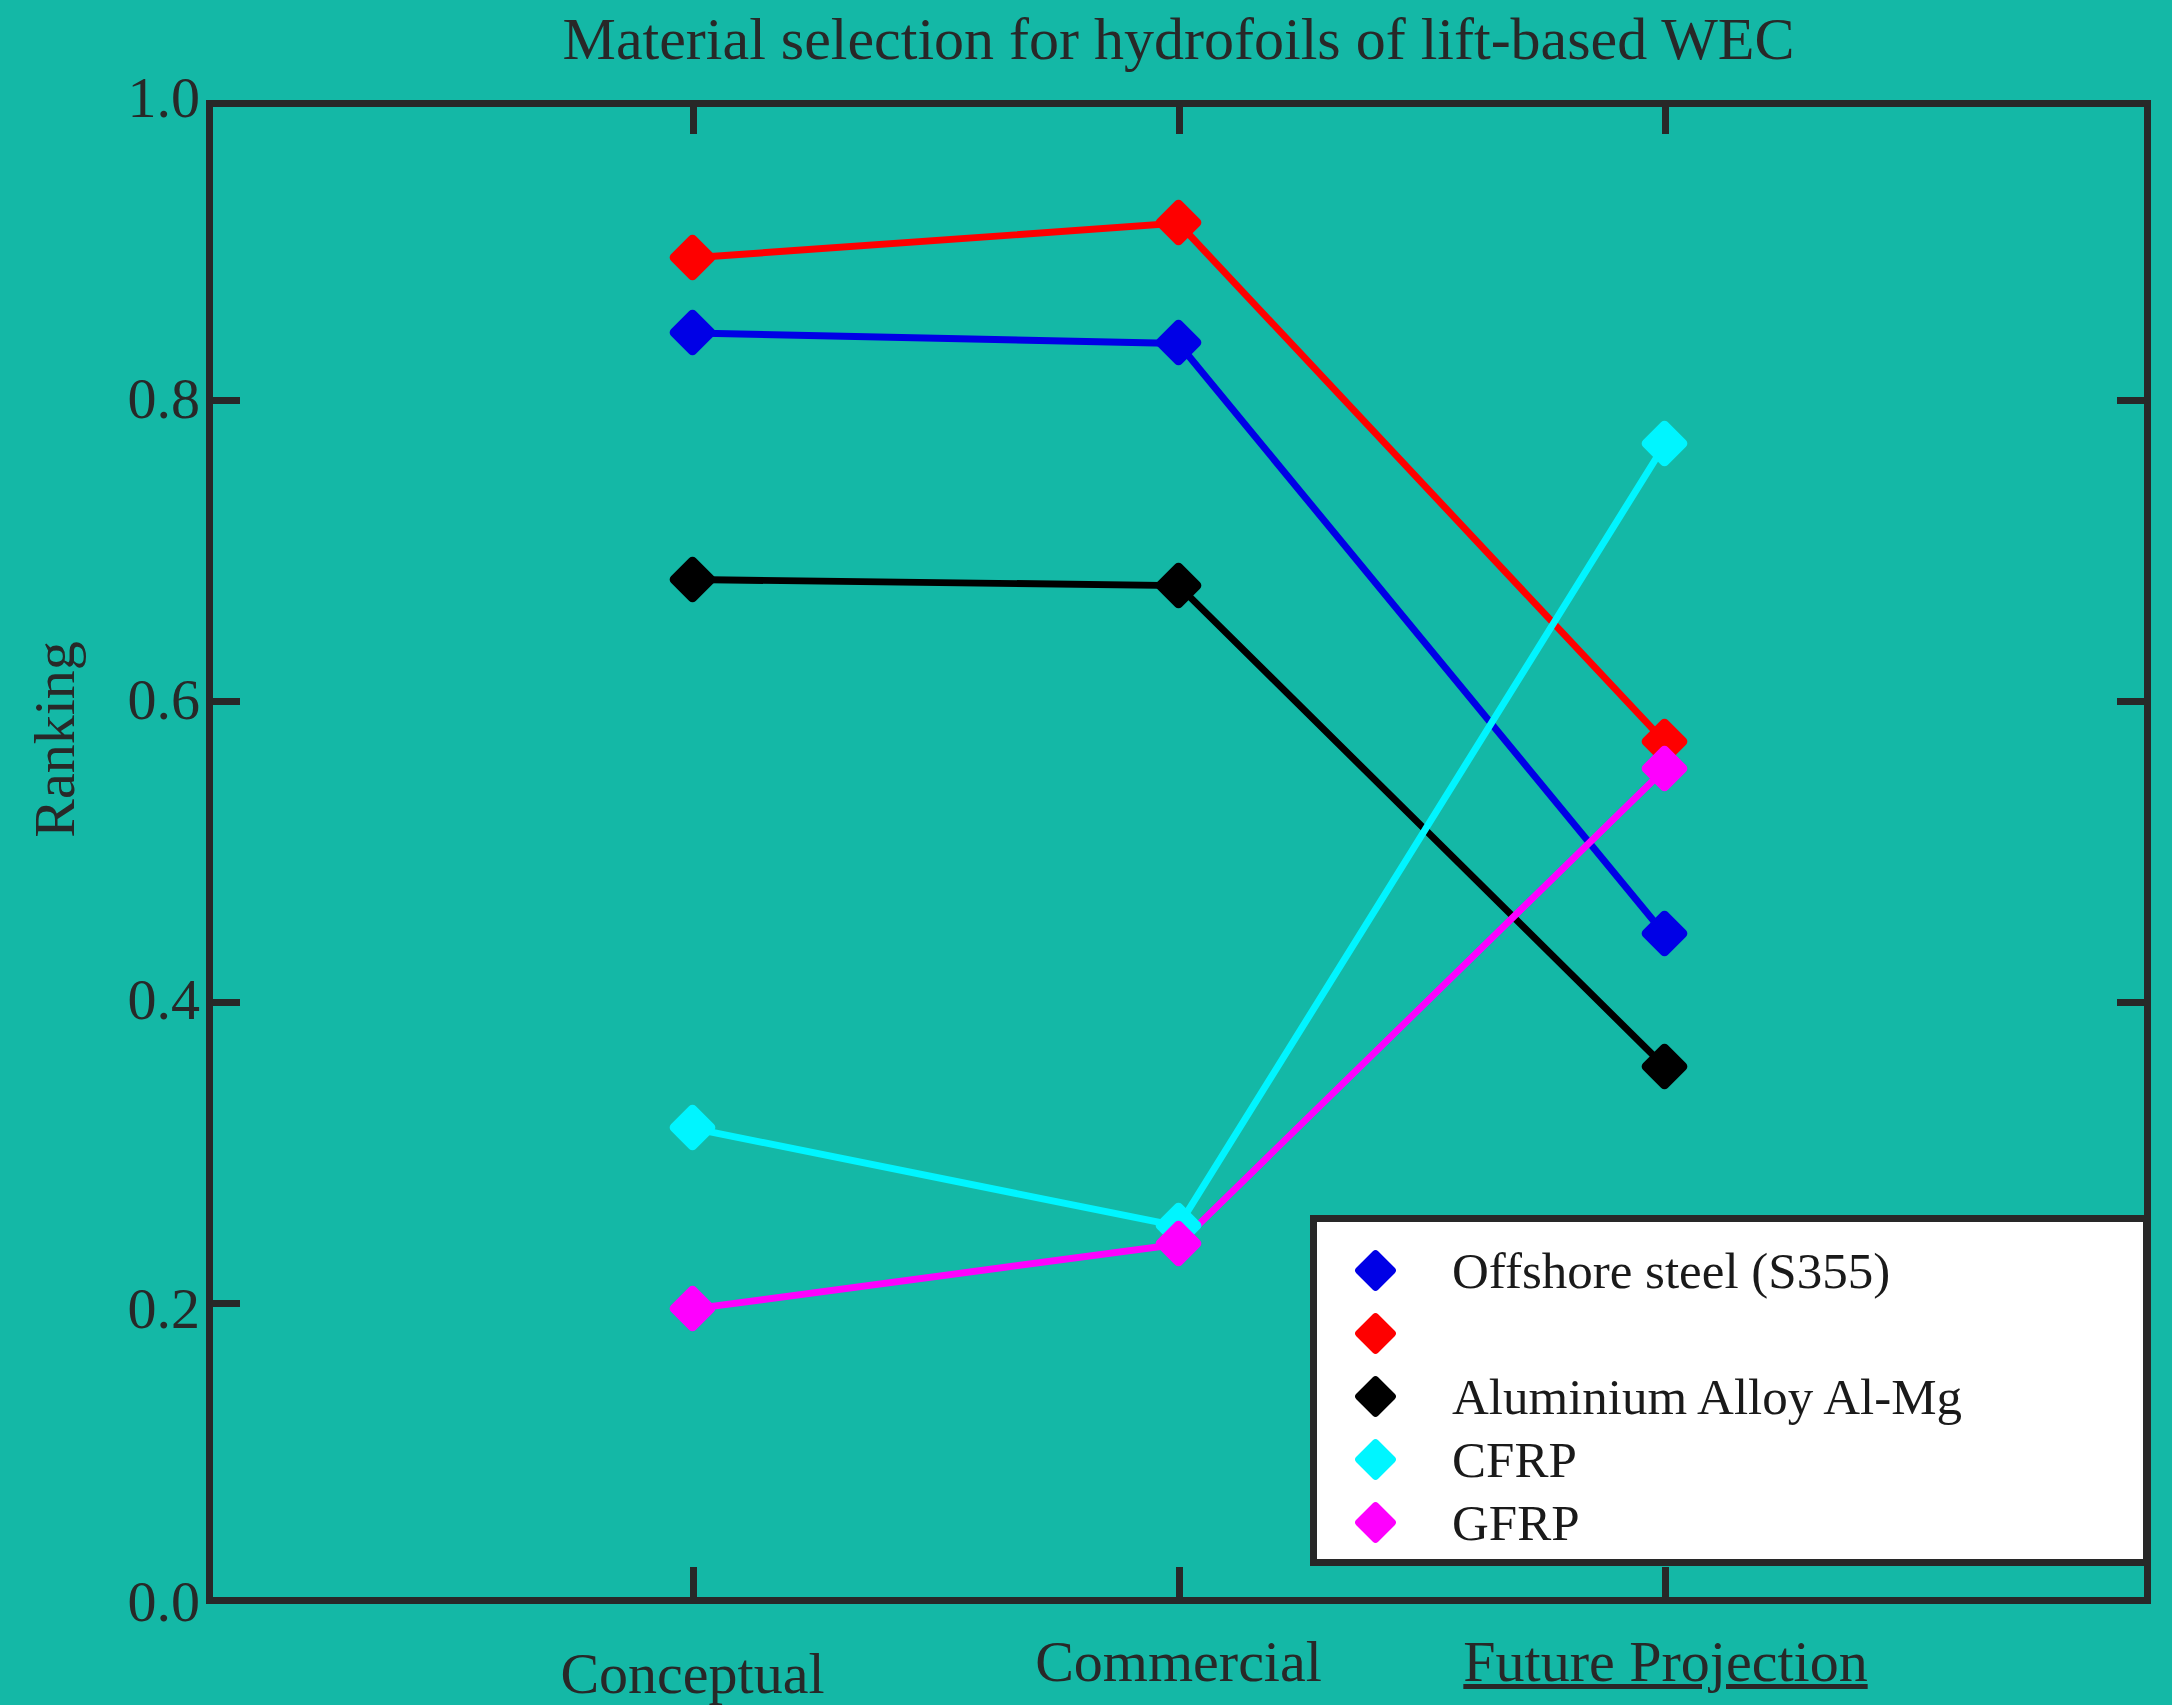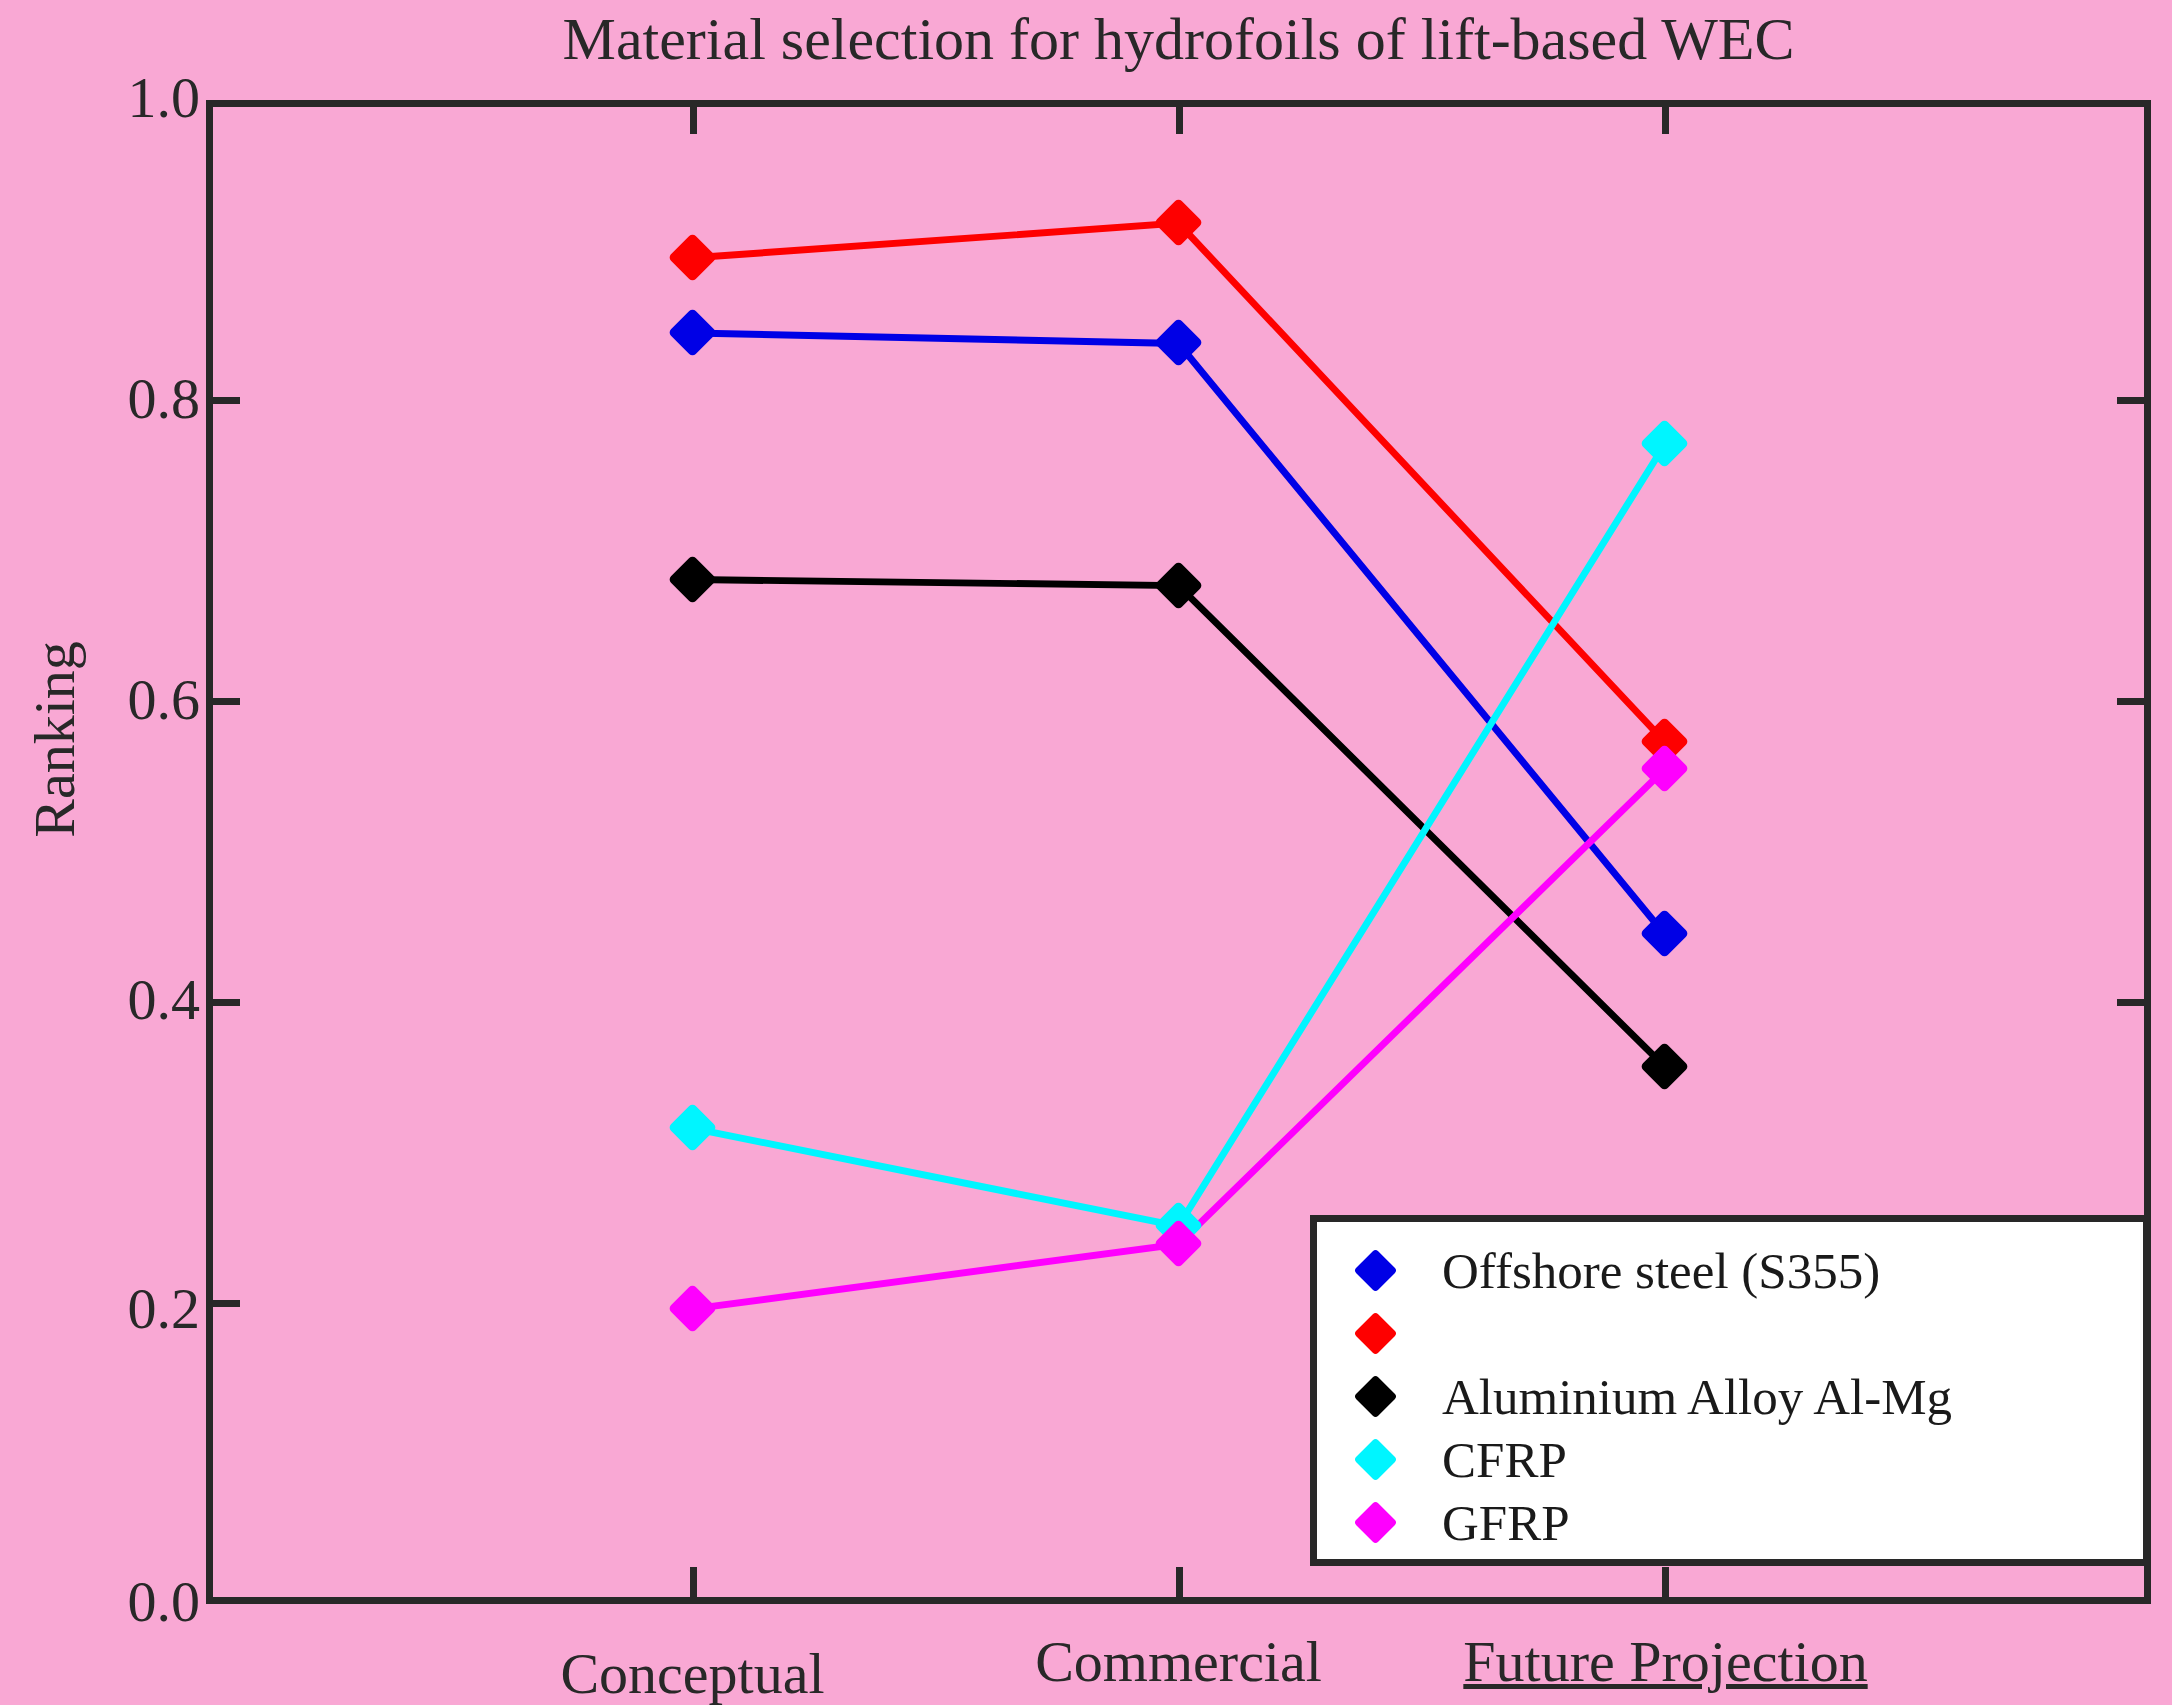--- a/index.html
+++ b/index.html
@@ -8,21 +8,21 @@
     background: #ffffff;
   }
   body {
     font-family: "Liberation Serif", "DejaVu Serif", serif;
     color: #282828;
   }
   #figure {
     position: relative;
     width: 2172px;
     height: 1705px;
-    background: #f9a8d4;
+    background: #14b8a6;
     overflow: hidden;
   }
   
   #chart-title {
     position: absolute;
     left: 206px;
     top: 4.6px;
     width: 1945px;
     height: 69px;
     line-height: 69px;
@@ -117,20 +117,21 @@
     border: 7px solid #282828;
     background: #ffffff;
     box-sizing: border-box;
     padding: 17px 0 0 0;
   }
   .legend-row {
     display: flex;
     align-items: center;
     height: 63px;
     padding-left: 43px;
+    gap: 10px;
   }
   .legend-swatch {
     position: relative;
     width: 31px;
     height: 31px;
     flex: 0 0 31px;
     transform: rotate(45deg);
     border-radius: 3.8px;
   }
   .legend-label {

